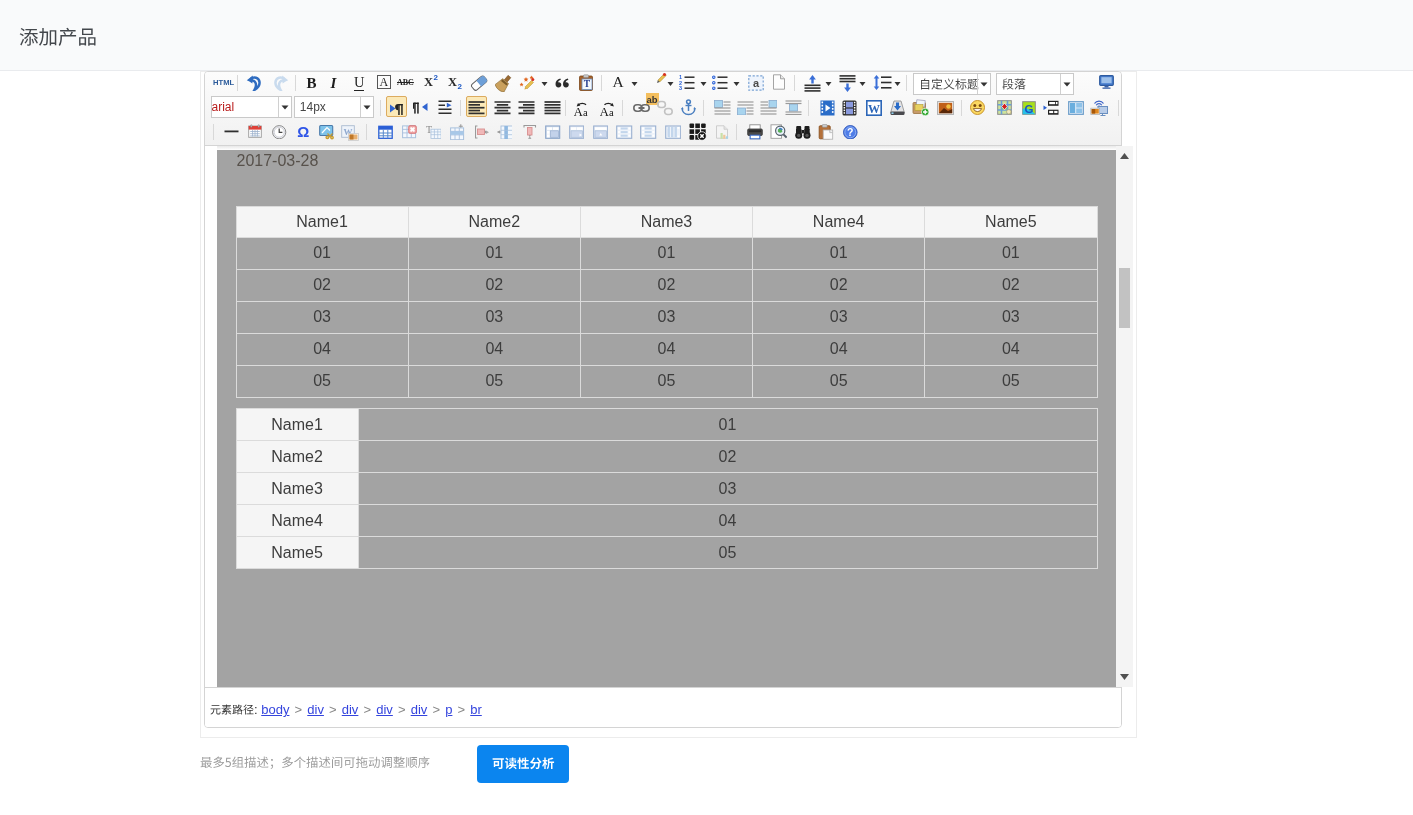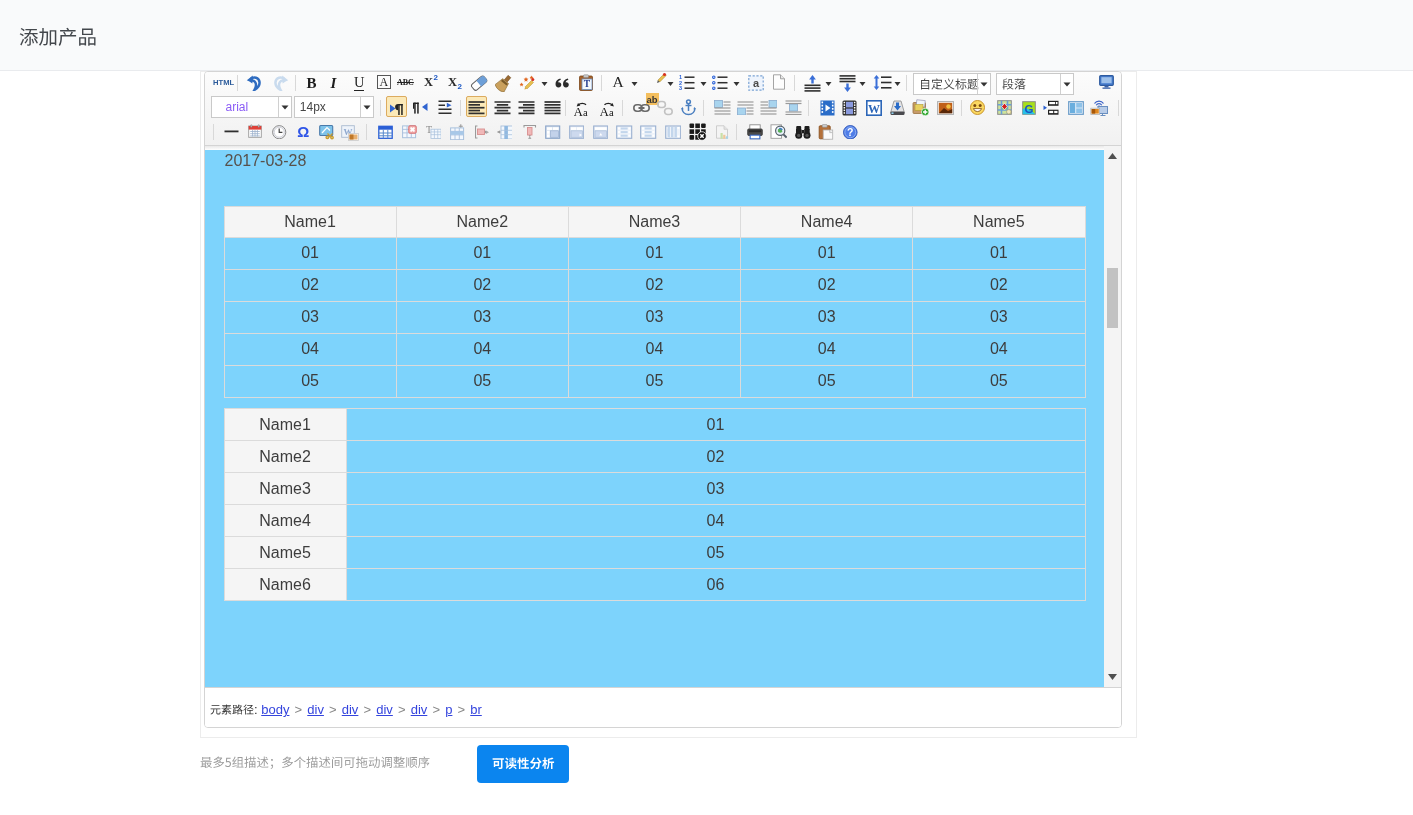--- a/index.html
+++ b/index.html
@@ -181,21 +181,21 @@
           </svg>
         </div>
       </div>
       <svg style="position:absolute;left:894px;top:3px;" width="15" height="15" viewBox="0 0 15 15">
         <rect x="0.7" y="0.7" width="13.6" height="9.6" rx="1" fill="#4a7fd0" stroke="#2d5a9e" stroke-width="1.2"></rect>
         <rect x="2.4" y="2.2" width="10.2" height="6" fill="#9dc0ea"></rect>
         <rect x="5.5" y="10.5" width="4" height="2" fill="#3a62a8"></rect>
         <rect x="3.5" y="12.5" width="8" height="1.3" fill="#3a62a8"></rect>
       </svg>
       <div style="position:absolute;left:5.5px;top:24px;width:81px;height:22px;background:#fff;border:1px solid #c9c9c9;box-sizing:border-box">
-        <span style="position:absolute;left:14px;top:3px;font:12px 'Liberation Sans',sans-serif;color:#8b5cf6">arial</span>
+        <span style="position:absolute;left:0;top:3px;font:12px 'Liberation Sans',sans-serif;color:#b91c1c">arial</span>
         <div style="position:absolute;right:0;top:0;bottom:0;width:12px;border-left:1px solid #d0d0d0">
           <svg style="position:absolute;left:2px;top:8px" width="8" height="5" viewBox="0 0 8 5">
             <path d="M0.5 0.5 L7.5 0.5 L4 4.5 Z" fill="#333"></path>
           </svg>
         </div>
       </div>
       <div style="position:absolute;left:88.80000000000001px;top:24px;width:80px;height:22px;background:#fff;border:1px solid #c9c9c9;box-sizing:border-box">
         <span style="position:absolute;left:5px;top:3px;font:12px 'Liberation Sans',sans-serif;color:#464646">14px</span>
         <div style="position:absolute;right:0;top:0;bottom:0;width:12px;border-left:1px solid #d0d0d0">
           <svg style="position:absolute;left:2px;top:8px" width="8" height="5" viewBox="0 0 8 5">
@@ -621,21 +621,21 @@
         <rect x="4.2" y="0.6" width="5" height="2.6" rx="0.8" fill="#d0d0d0" stroke="#8a8a8a" stroke-width="0.6"></rect>
         <rect x="5.2" y="6" width="9.5" height="9.2" fill="#fafafa" stroke="#b0b0b0" stroke-width="0.8"></rect>
         <path d="M11.7 6 v2.6 h3" fill="#e8e8e8" stroke="#b0b0b0" stroke-width="0.7"></path>
       </svg>
       <svg style="position:absolute;left:638px;top:52.5px;" width="14.5" height="14.5" viewBox="0 0 14.5 14.5">
         <circle cx="7.3" cy="7.3" r="6.8" fill="#4f7de8" stroke="#2d55b8" stroke-width="0.9"></circle>
         <circle cx="7.3" cy="7.3" r="5.4" fill="none" stroke="#88aaf0" stroke-width="1"></circle>
         <text x="7.3" y="11.3" font-family="Liberation Sans,sans-serif" font-size="10.5" font-weight="bold" fill="#fff" text-anchor="middle">?</text>
       </svg>
     </div>
-    <div style="position:absolute;left:0;top:74px;width:916px;height:541px;background:#7dd3fc;overflow:hidden">
+    <div style="position:absolute;left:12px;top:74px;width:916px;height:541px;background:#a3a3a3;overflow:hidden">
       <div style="position:absolute;left:0;top:0;right:0;height:4px;background:linear-gradient(#e9e9e9,#fff)"></div>
       <div style="position:absolute;left:19.5px;top:6px;font:16px 'Liberation Sans',sans-serif;color:#57514b">2017-03-28</div>
       <table style="position:absolute;left:18.5px;top:59.5px;width:861px;border-collapse:collapse;font:16px 'Liberation Sans',sans-serif;color:#3d3d3d;table-layout:fixed">
         <tbody>
           <tr>
             <td style="background:#f5f5f5;border:1px solid #dbdbdb;height:30px;text-align:center">Name1</td>
             <td style="background:#f5f5f5;border:1px solid #dbdbdb;height:30px;text-align:center">Name2</td>
             <td style="background:#f5f5f5;border:1px solid #dbdbdb;height:30px;text-align:center">Name3</td>
             <td style="background:#f5f5f5;border:1px solid #dbdbdb;height:30px;text-align:center">Name4</td>
             <td style="background:#f5f5f5;border:1px solid #dbdbdb;height:30px;text-align:center">Name5</td>
@@ -691,24 +691,20 @@
             <td style="background:#f5f5f5;border:1px solid #dbdbdb;height:31px;text-align:center;width:121px">Name3</td>
             <td style="border:1px solid #dbdbdb;text-align:center">03</td>
           </tr>
           <tr>
             <td style="background:#f5f5f5;border:1px solid #dbdbdb;height:31px;text-align:center;width:121px">Name4</td>
             <td style="border:1px solid #dbdbdb;text-align:center">04</td>
           </tr>
           <tr>
             <td style="background:#f5f5f5;border:1px solid #dbdbdb;height:31px;text-align:center;width:121px">Name5</td>
             <td style="border:1px solid #dbdbdb;text-align:center">05</td>
-          </tr>
-          <tr>
-            <td style="background:#f5f5f5;border:1px solid #dbdbdb;height:31px;text-align:center;width:121px">Name6</td>
-            <td style="border:1px solid #dbdbdb;text-align:center">06</td>
           </tr>
         </tbody>
       </table>
       <div style="position:absolute;right:0;top:0;width:17px;height:541px;background:#f4f4f4">
 <svg style="position:absolute;left:4px;top:7px" width="9" height="6" viewBox="0 0 9 6">
           <path d="M4.5 0 L9 6 L0 6 Z" fill="#505050"></path>
         </svg>
 <svg style="position:absolute;left:4px;bottom:7px" width="9" height="6" viewBox="0 0 9 6">
           <path d="M4.5 6 L9 0 L0 0 Z" fill="#505050"></path>
         </svg>

